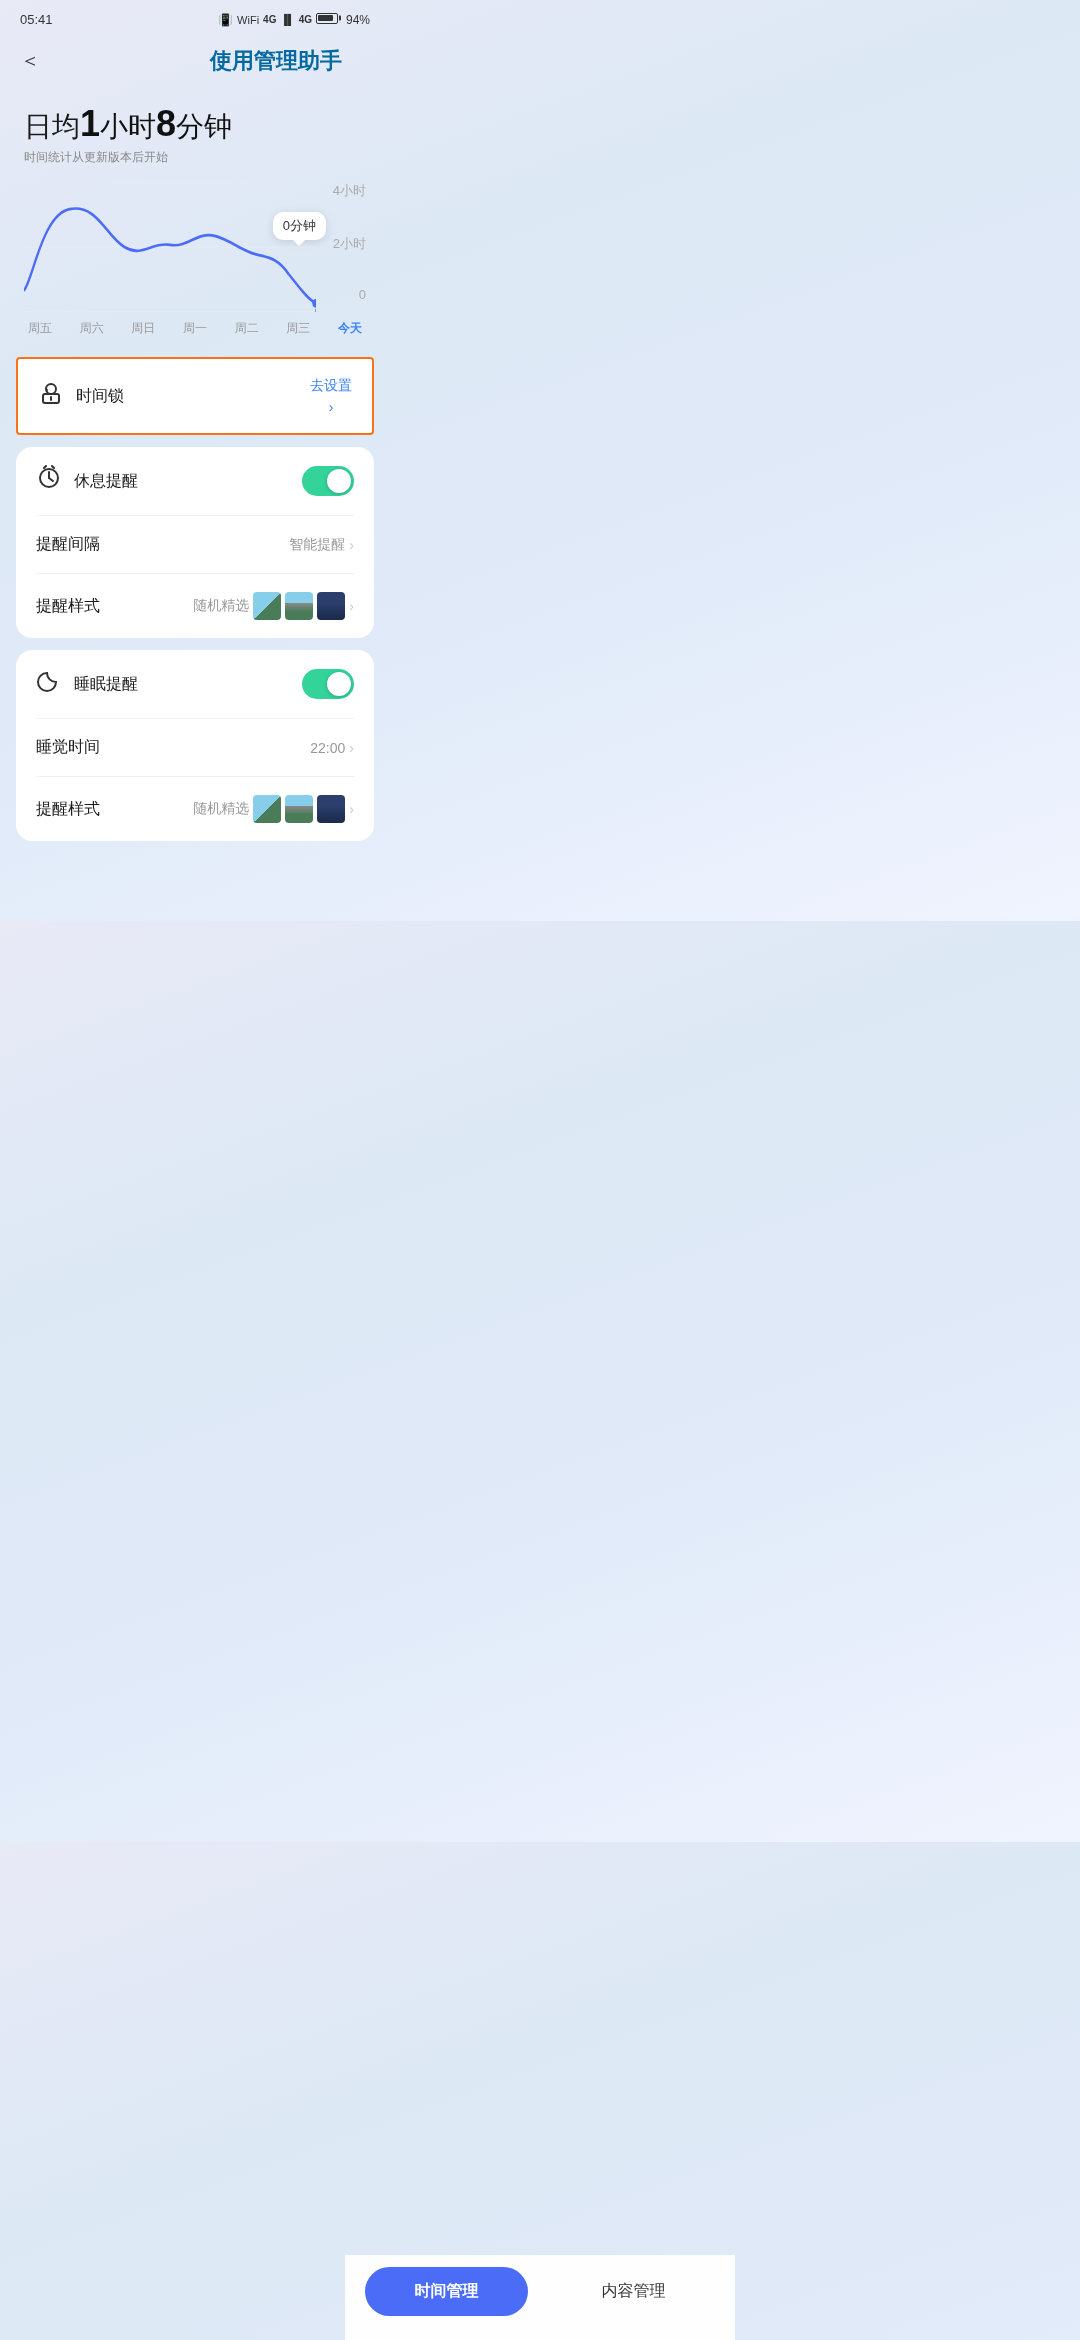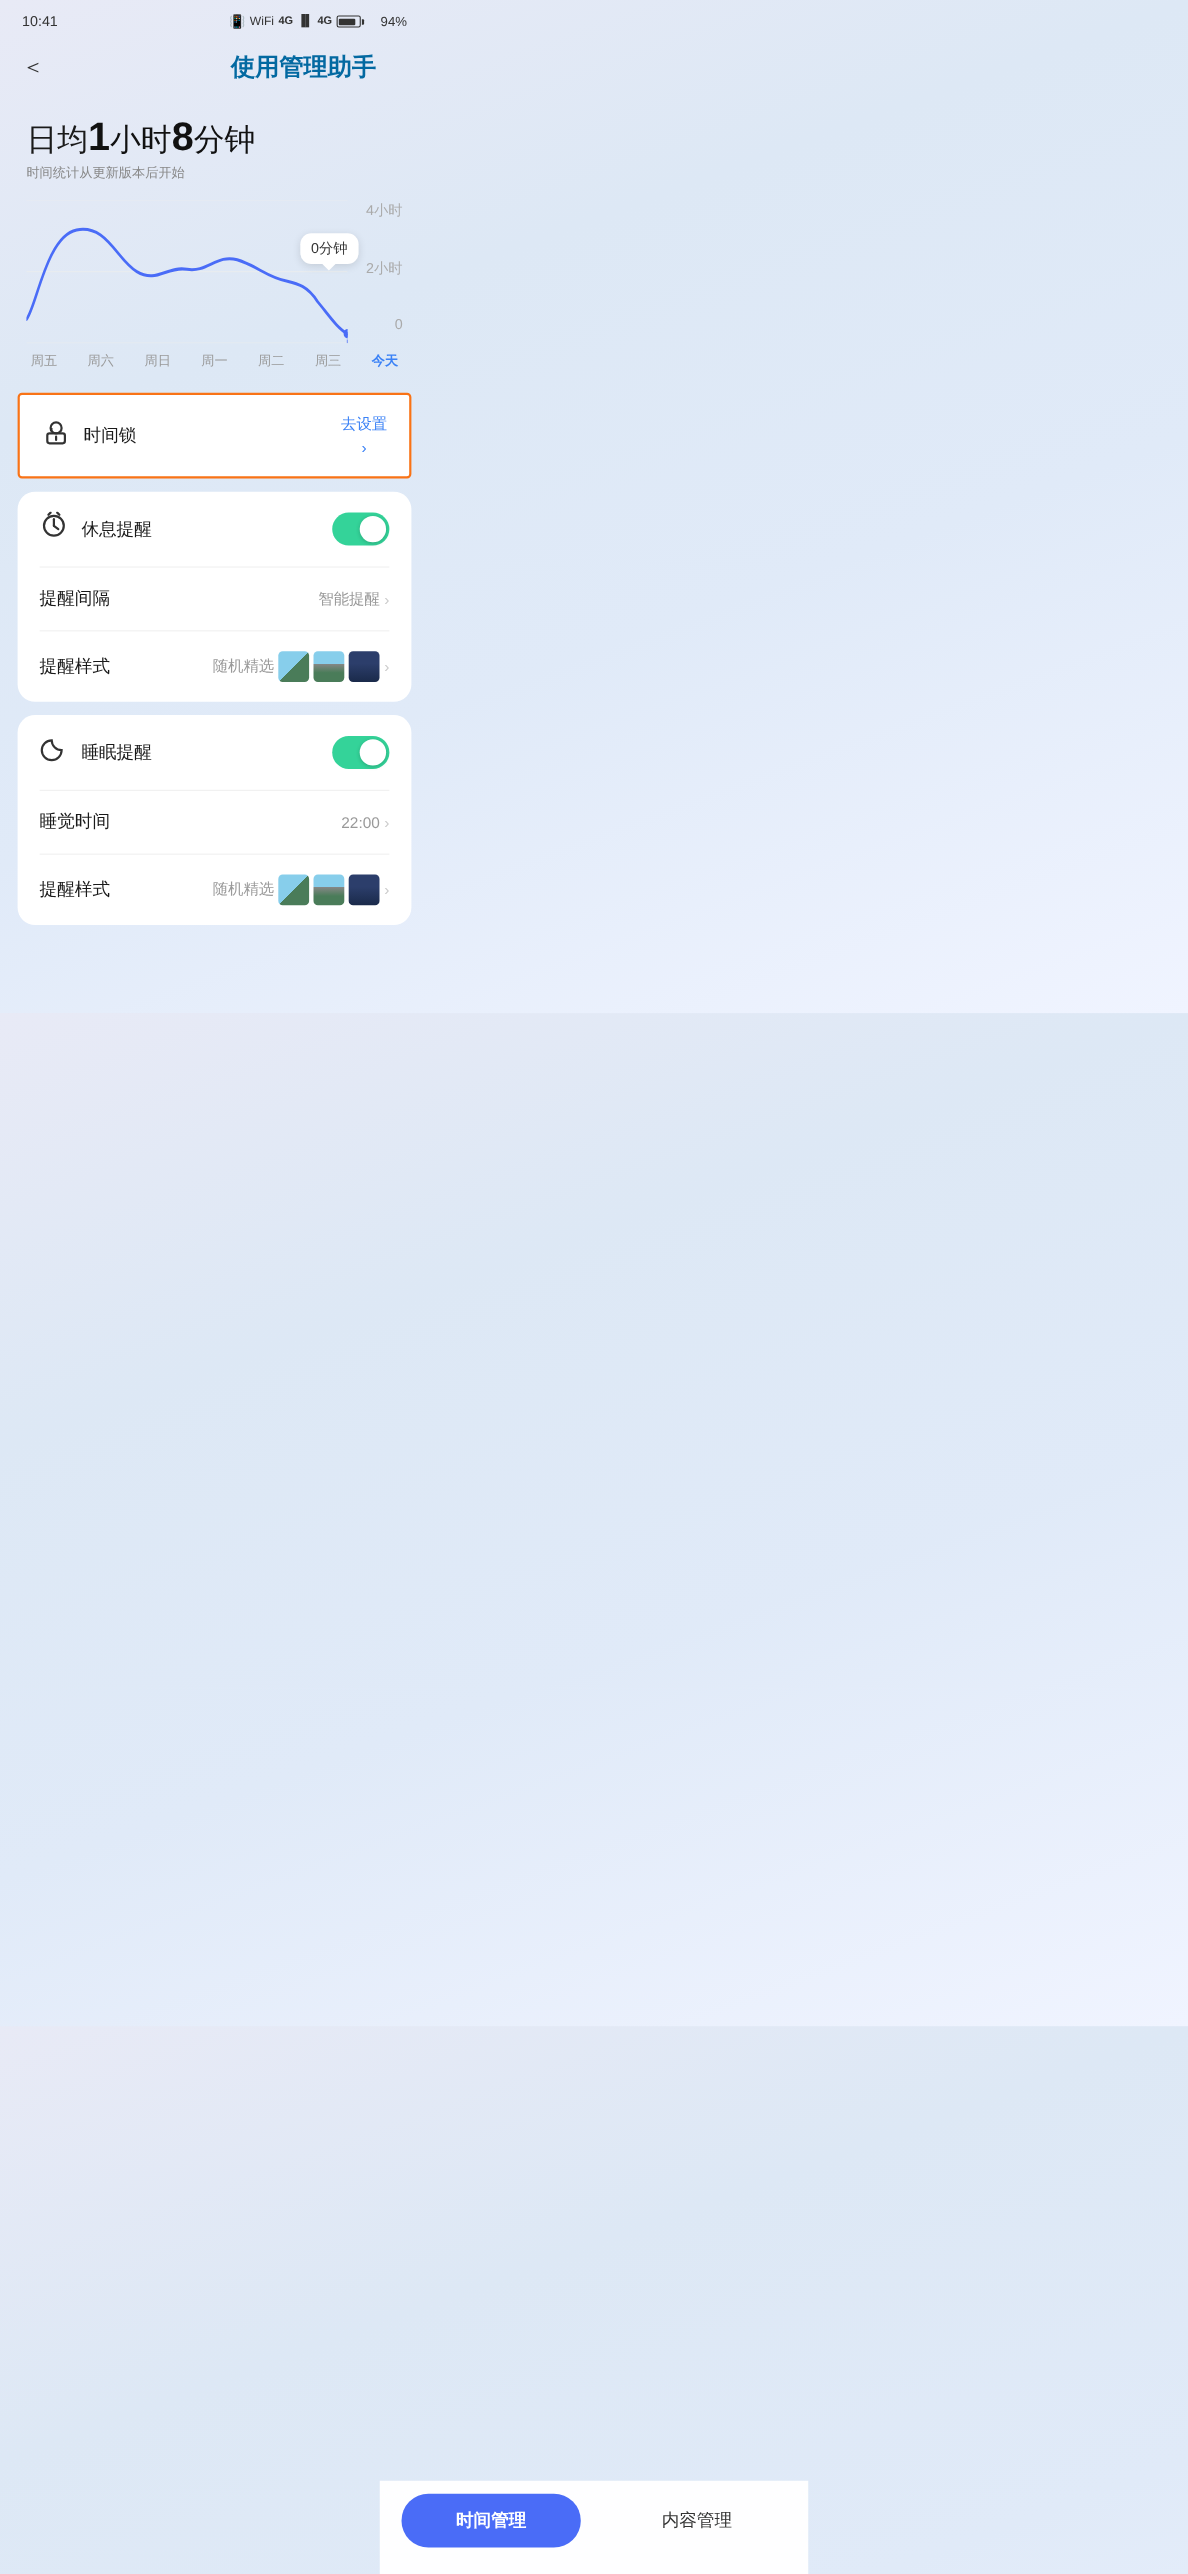--- a/index.html
+++ b/index.html
@@ -26,22 +26,21 @@
 
     .status-icons {
       display: flex;
       align-items: center;
       gap: 4px;
       font-size: 11px;
     }
 
     .battery {
       display: flex;
-      align-items: center;
-      gap: 12px;
+      gap: 2px;
     }
 
     .battery-body {
       width: 22px;
       height: 11px;
       border: 1.5px solid #333;
       border-radius: 2px;
       position: relative;
       display: flex;
       align-items: center;
@@ -337,21 +336,21 @@
       stroke-width: 1;
       stroke-dasharray: none;
     }
   </style>
 </head>
 <body>
 
 <div class="scroll-content">
 
   <div class="status-bar">
-    <span>10:41</span>
+    <span>05:41</span>
     <div class="status-icons">
       <span style="font-size:12px;">📳</span>
       <span style="font-size:11px;">WiFi</span>
       <span style="font-size:10px; font-weight:600;">4G</span>
       <span style="font-size:10px;">▐▌</span>
       <span style="font-size:10px; font-weight:600;">4G</span>
       <div class="battery">
         <div class="battery-body">
           <div class="battery-fill"></div>
         </div>

